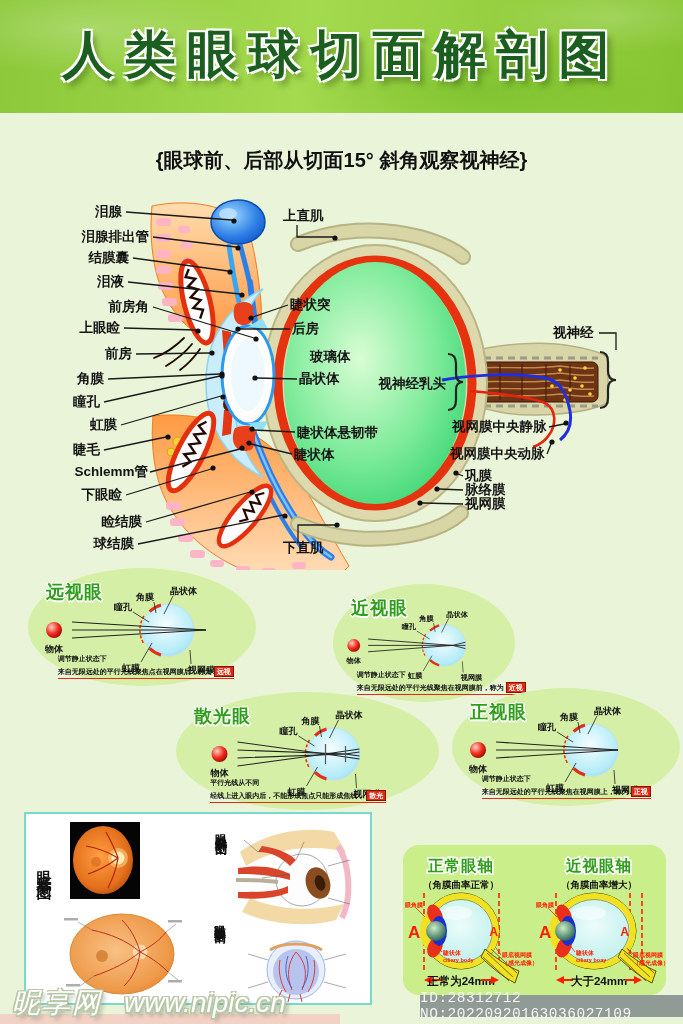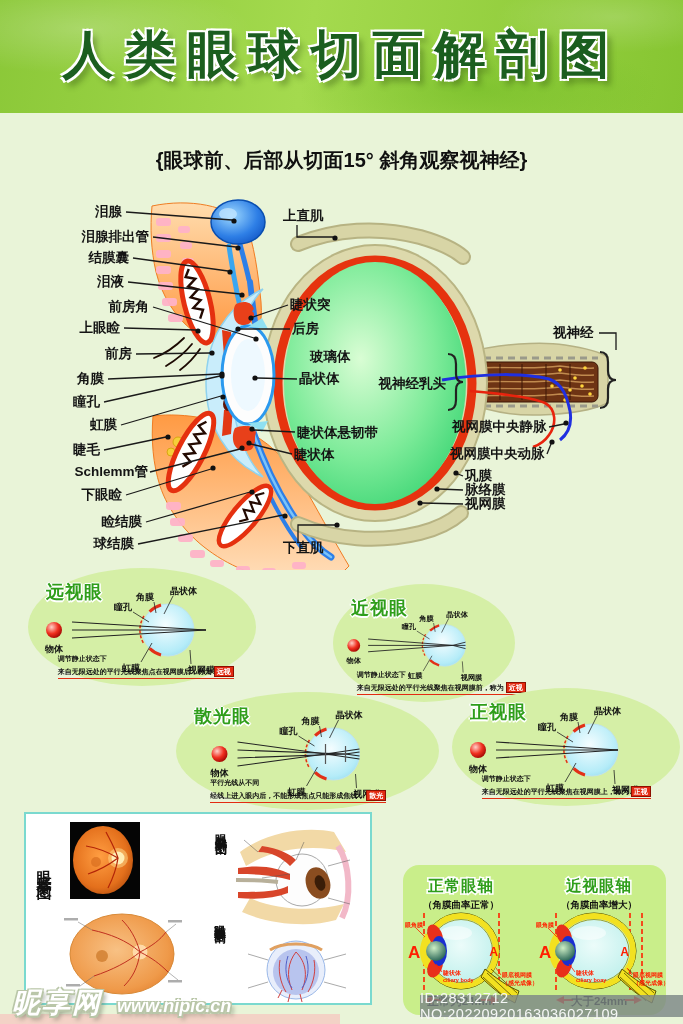--- a/index.html
+++ b/index.html
@@ -30,28 +30,28 @@
   .rn2{font-size:7px;font-weight:700;color:#111;border-bottom:1px solid #e32b12;padding-bottom:1px;
     display:flex;align-items:center;white-space:nowrap;}
   .term{background:#e32b12;color:#fff;border:1px solid #8d0f00;padding:0 2px;margin-left:2px;font-size:7px;line-height:9px;}
   .sl{font-weight:700;font-size:9px;fill:#101010;font-family:"Liberation Sans",sans-serif;}
   .sll{stroke:#222;stroke-width:.8;fill:none;}
   .ray{stroke:#222;stroke-width:1.1;fill:none;}
   
   .panel-white{left:24px;top:812px;width:348px;height:193px;background:#fff;border:2px solid #7ad9cf;box-sizing:border-box;}
   .vtitle{position:absolute;writing-mode:vertical-rl;text-orientation:upright;font-weight:900;color:#111;}
   
-  .axis-panel{left:403px;top:845px;width:263px;height:150px;background:#c9ee8a;border-radius:16px;overflow:hidden;margin-top:20px;}
+  .axis-panel{left:403px;top:845px;width:263px;height:150px;background:#c9ee8a;border-radius:16px;overflow:hidden;}
   
   .idbar{left:420px;top:995px;width:263px;height:22px;background:rgba(125,135,134,.82);color:#f4f6f5;
-    font-size:14.5px;display:flex;align-items:center;justify-content:center;letter-spacing:.5px;}
-  .brand{left:12px;top:984px;display:flex;gap:15px;align-items:baseline;color:#fff;font-weight:700;
+    font-size:14.5px;display:flex;align-items:center;justify-content:center;letter-spacing:.5px;font-family:Liberation Mono, monospace;}
+  .brand{left:12px;top:984px;display:flex;gap:22px;align-items:baseline;color:#fff;font-weight:400;
     text-shadow:-1.5px -1.5px 0 #b9c6a8,1.5px -1.5px 0 #b9c6a8,-1.5px 1.5px 0 #b9c6a8,1.5px 1.5px 0 #b9c6a8,3px 4px 4px rgba(90,100,80,.55);}
   .brand-name{font-size:28px;font-style:italic;letter-spacing:2px;}
-  .brand-url{font-size:18px;font-style:italic;}
+  .brand-url{font-size:28px;font-style:italic;}
   .pinkbar{left:0;top:1014px;width:340px;height:10px;background:#f3d2c6;}
 </style>
 </head>
 <body>
 
 <div id="poster">
 
   <div class="abs header">
     <div class="header-title">人类眼球切面解剖图</div>
   </div>

